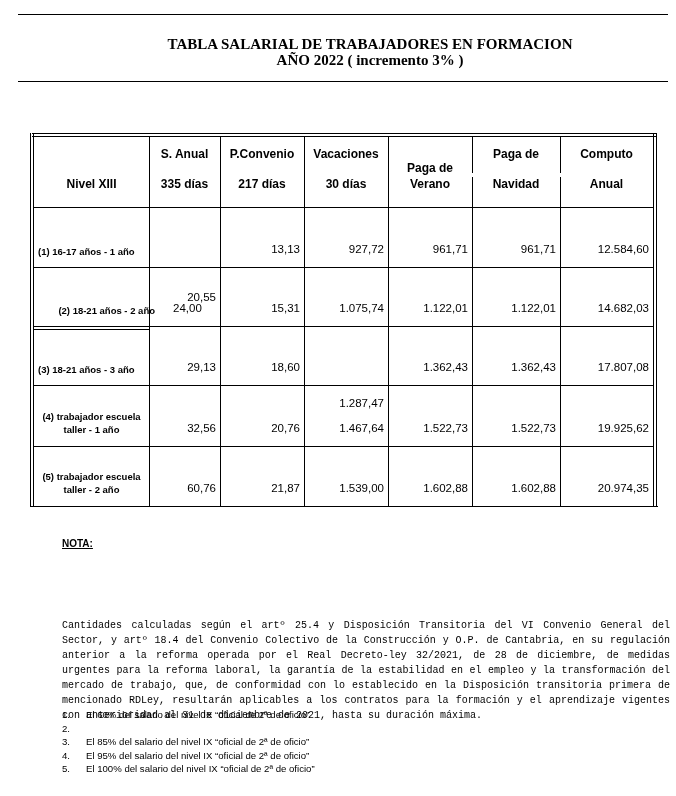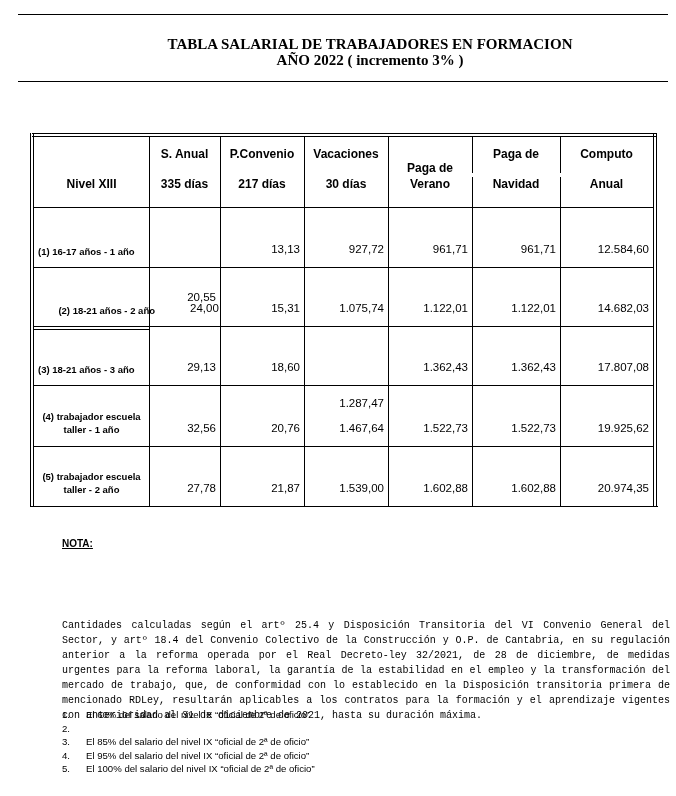--- a/index.html
+++ b/index.html
@@ -86,21 +86,21 @@
     <div class="cell hdr" style="left: 530px; width: 93px; top: 14px;">Computo</div>
     <div class="cell hdr" style="left: 530px; width: 93px; top: 44px;">Anual</div>
     <div class="cell lbl" style="left: 6px; width: 111px; top: 112px; text-align: left; padding-left: 2px;">(1) 16-17 años - 1 año</div>
     <div class="cell num" style="left: 119px; width: 67px; top: 110px; margin-top: 48px;">20,55</div>
     <div class="cell num" style="left: 190px; width: 80px; top: 110px;">13,13</div>
     <div class="cell num" style="left: 274px; width: 80px; top: 110px;">927,72</div>
     <div class="cell num" style="left: 358px; width: 80px; top: 110px;">961,71</div>
     <div class="cell num" style="left: 442px; width: 84px; top: 110px;">961,71</div>
     <div class="cell num" style="left: 530px; width: 89px; top: 110px;">12.584,60</div>
     <div class="cell lbl" style="left: 6px; width: 111px; top: 171px; text-align: right; padding-left: 2px; margin-left: 8px;">(2) 18-21 años - 2 año</div>
-    <div class="cell num" style="left: 119px; width: 67px; top: 169px; padding-left: 41px;">24,00</div>
+    <div class="cell num" style="left: 102px; width: 67px; top: 169px; padding-left: 41px;">24,00</div>
     <div class="cell num" style="left: 190px; width: 80px; top: 169px;">15,31</div>
     <div class="cell num" style="left: 274px; width: 80px; top: 169px;">1.075,74</div>
     <div class="cell num" style="left: 358px; width: 80px; top: 169px;">1.122,01</div>
     <div class="cell num" style="left: 442px; width: 84px; top: 169px;">1.122,01</div>
     <div class="cell num" style="left: 530px; width: 89px; top: 169px;">14.682,03</div>
     <div class="cell lbl" style="left: 6px; width: 111px; top: 230px; text-align: left; padding-left: 2px;">(3) 18-21 años  - 3 año</div>
     <div class="cell num" style="left: 119px; width: 67px; top: 228px;">29,13</div>
     <div class="cell num" style="left: 190px; width: 80px; top: 228px;">18,60</div>
     <div class="cell num" style="left: 274px; width: 80px; top: 228px; margin-top: 36px;">1.287,47</div>
     <div class="cell num" style="left: 358px; width: 80px; top: 228px;">1.362,43</div>
@@ -113,21 +113,21 @@
     <div class="cell num" style="left: 119px; width: 67px; top: 289px; padding-left: 32px;">32,56</div>
     <div class="cell num" style="left: 190px; width: 80px; top: 289px;">20,76</div>
     <div class="cell num" style="left: 274px; width: 80px; top: 289px;">1.467,64</div>
     <div class="cell num" style="left: 358px; width: 80px; top: 289px;">1.522,73</div>
     <div class="cell num" style="left: 442px; width: 84px; top: 289px;">1.522,73</div>
     <div class="cell num" style="left: 530px; width: 89px; top: 289px;">19.925,62</div>
     <div class="cell lbl" style="left: 6px; width: 111px; top: 337px;">
       <div>(5) trabajador escuela</div>
       <div>taller  - 2 año</div>
     </div>
-    <div class="cell num" style="left: 119px; width: 67px; top: 349px;">27,78</div>
+    <div class="cell num" style="left: 119px; width: 67px; top: 349px;">60,76</div>
     <div class="cell num" style="left: 190px; width: 80px; top: 349px;">21,87</div>
     <div class="cell num" style="left: 274px; width: 80px; top: 349px;">1.539,00</div>
     <div class="cell num" style="left: 358px; width: 80px; top: 349px;">1.602,88</div>
     <div class="cell num" style="left: 442px; width: 84px; top: 349px;">1.602,88</div>
     <div class="cell num" style="left: 530px; width: 89px; top: 349px;">20.974,35</div>
   </div>
 
 <div class="nota">NOTA:</div>
 <div class="para">Cantidades calculadas según el artº 25.4 y Disposición Transitoria del VI Convenio General del Sector, y artº 18.4 del Convenio Colectivo de la Construcción y O.P. de Cantabria, en su regulación anterior a la reforma operada por el Real Decreto-ley 32/2021, de 28 de diciembre, de medidas urgentes para la reforma laboral, la garantía de la estabilidad en el empleo y la transformación del mercado de trabajo, que, de conformidad con lo establecido en la Disposición transitoria primera de mencionado RDLey, resultarán aplicables a los contratos para la formación y el aprendizaje vigentes con anterioridad al 31 de diciembre de 2021, hasta su duración máxima.</div>
 <ul class="list">

